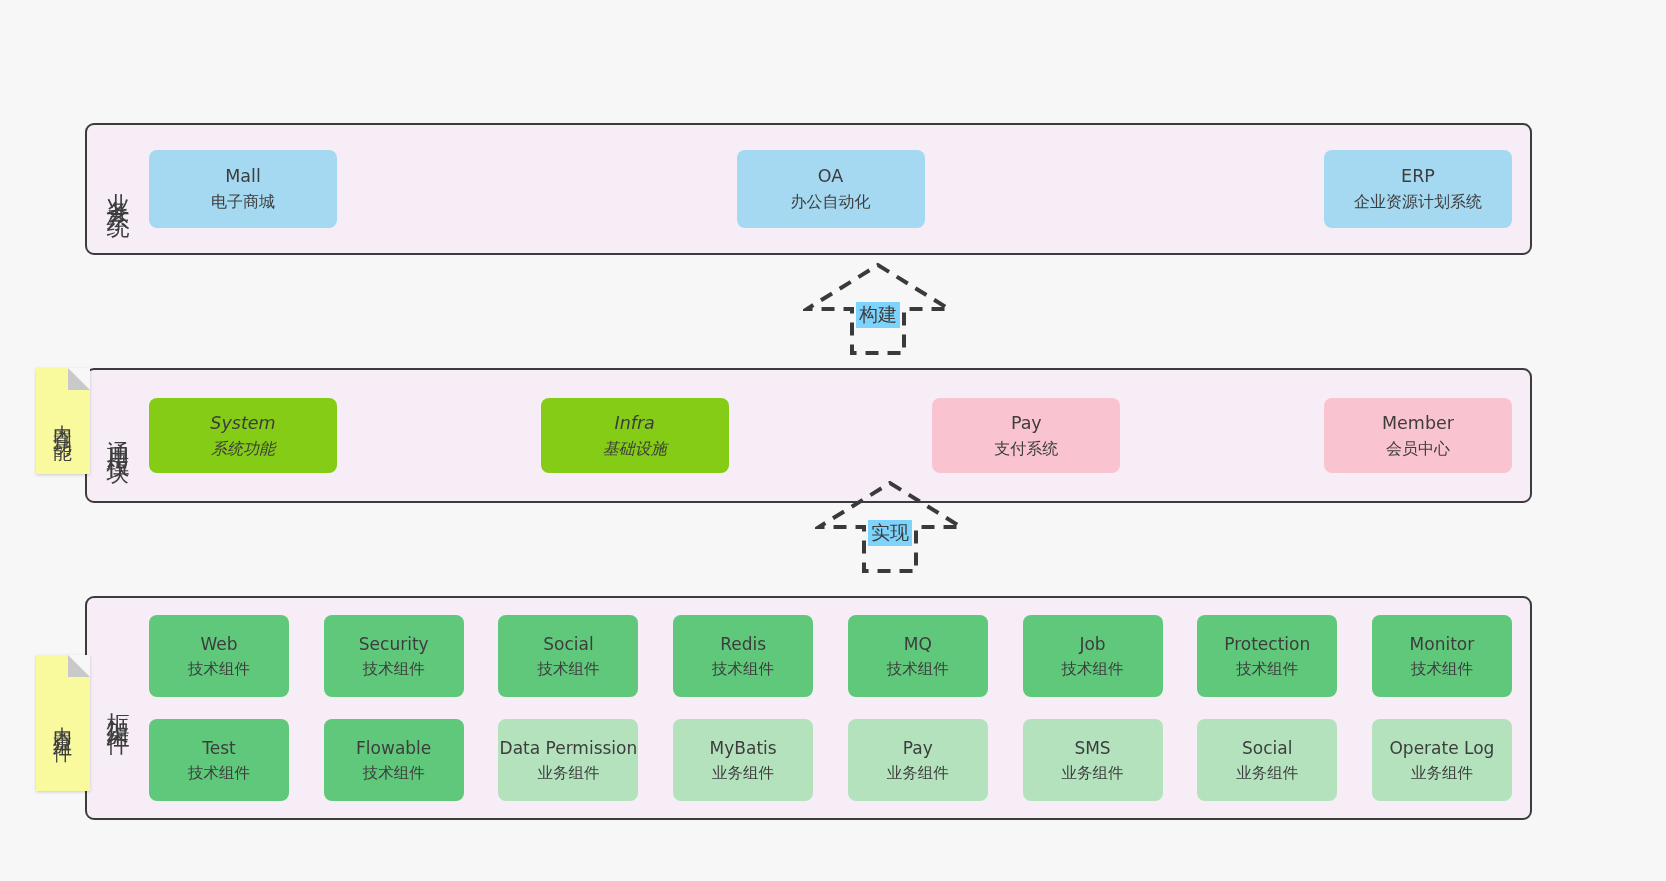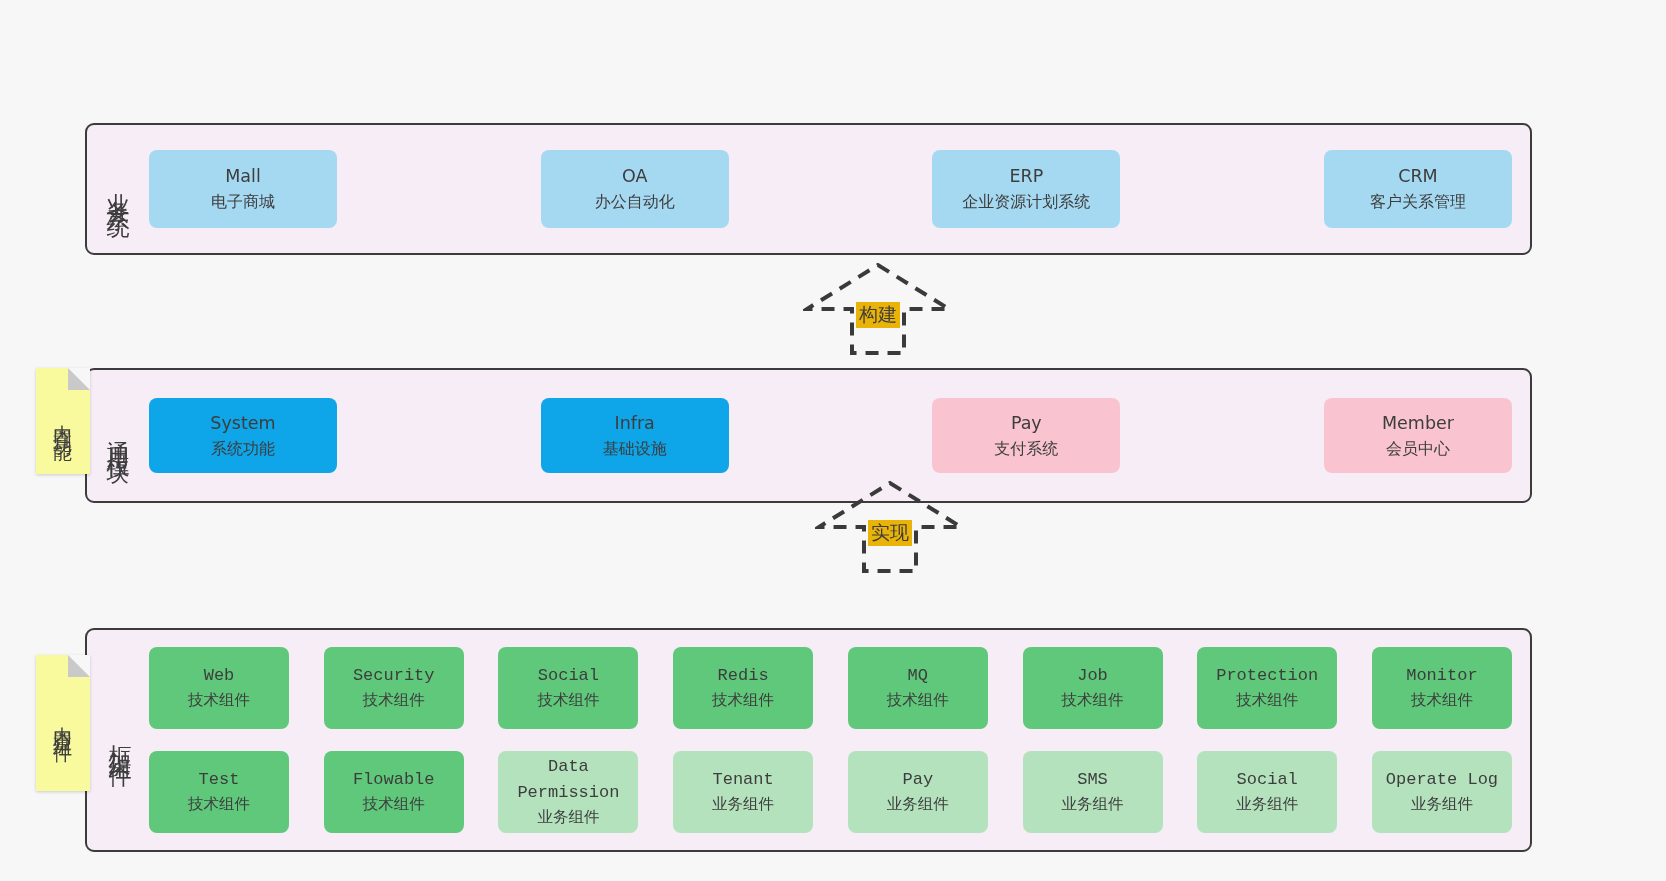--- a/index.html
+++ b/index.html
@@ -16,21 +16,21 @@
   
   .band {
     position:absolute; left:85px; width:1447px;
     background:#f7edf6;
     border:2px solid #3c3c3c; border-radius:9px;
     box-sizing:border-box;
     display:flex; z-index:2;
   }
   #band1 { top:123px; height:132px; }
   #band2 { top:368px; height:135px; }
-  #band3 { top:628px; height:224px;font-family:Liberation Mono, monospace; }
+  #band3 { top:596px; height:224px; }
 
   .band-label {
     width:62px; flex:0 0 62px;
     display:flex; align-items:center; justify-content:center;
     font-size:23px;
   }
   .band-label span {
     writing-mode:vertical-rl; text-orientation:upright;
     letter-spacing:7px; line-height:1;
   }
@@ -53,21 +53,21 @@
   }
   .node .en { font-size:17.5px;text-align:center; }
   .node .zh { font-size:16px; }
   .n6 { width:188px; height:78px; }
   #band2 .n6 { height:75px; }
   .n8 { width:140px; height:82px; }
   .n8 .en { font-size:17px; }
   .n8 .zh { font-size:15.5px; }
 
   .blue  { background:#a5d8f1; }
-  .red   { background:#0ea5e9; }
+  .red   { background:#84cc16;font-style:italic; }
   .pink  { background:#f9c4cf; }
   .green { background:#5fc87a; }
   .lgreen{ background:#b3e2bd; }
 
   
   .sticky {
     position:absolute; left:36px; width:54px;
     background:#f9f99d; z-index:5;
     display:flex; align-items:center; justify-content:center;
     box-shadow:0 1px 3px rgba(0,0,0,.18);
@@ -84,21 +84,21 @@
     border-color:#f7f7f7 #f7f7f7 #c9c9c9 #c9c9c9;
   }
 
   
   .arrow { position:absolute; width:150px; height:98px; z-index:3; }
   #arrow1 { left:803px; top:260px; }
   #arrow2 { left:815px; top:478px; }
   .arrow svg { position:absolute; left:0; top:0; }
   .arrow .arrow-label {
     position:absolute; left:50%; top:42px; transform:translateX(-50%);
-    background:#eab308; padding:0 3px;
+    background:#7dd3fc; padding:0 3px;
     font-size:19px; white-space:nowrap;
   }
 </style>
 </head>
 <body>
 
 <div class="canvas">
 
   <div class="band" id="band1">
     <div class="band-label">
@@ -109,24 +109,20 @@
         <span class="en">Mall</span>
         <span class="zh">电子商城</span>
       </div>
       <div class="node n6 blue">
         <span class="en">OA</span>
         <span class="zh">办公自动化</span>
       </div>
       <div class="node n6 blue">
         <span class="en">ERP</span>
         <span class="zh">企业资源计划系统</span>
-      </div>
-      <div class="node n6 blue">
-        <span class="en">CRM</span>
-        <span class="zh">客户关系管理</span>
       </div>
     </div>
   </div>
 
   <div class="arrow" id="arrow1">
     <svg width="150" height="98" viewBox="0 0 150 98">
       <path d="M75 5 L146 49 L101 49 L101 93 L49 93 L49 49 L4 49 Z" fill="none" stroke="#3a3a3a" stroke-width="4" stroke-dasharray="13 9"></path>
     </svg>
     <div class="arrow-label">构建</div>
   </div>
@@ -216,21 +212,21 @@
         </div>
         <div class="node n8 green">
           <span class="en">Flowable</span>
           <span class="zh">技术组件</span>
         </div>
         <div class="node n8 lgreen">
           <span class="en">Data Permission</span>
           <span class="zh">业务组件</span>
         </div>
         <div class="node n8 lgreen">
-          <span class="en">Tenant</span>
+          <span class="en">MyBatis</span>
           <span class="zh">业务组件</span>
         </div>
         <div class="node n8 lgreen">
           <span class="en">Pay</span>
           <span class="zh">业务组件</span>
         </div>
         <div class="node n8 lgreen">
           <span class="en">SMS</span>
           <span class="zh">业务组件</span>
         </div>

